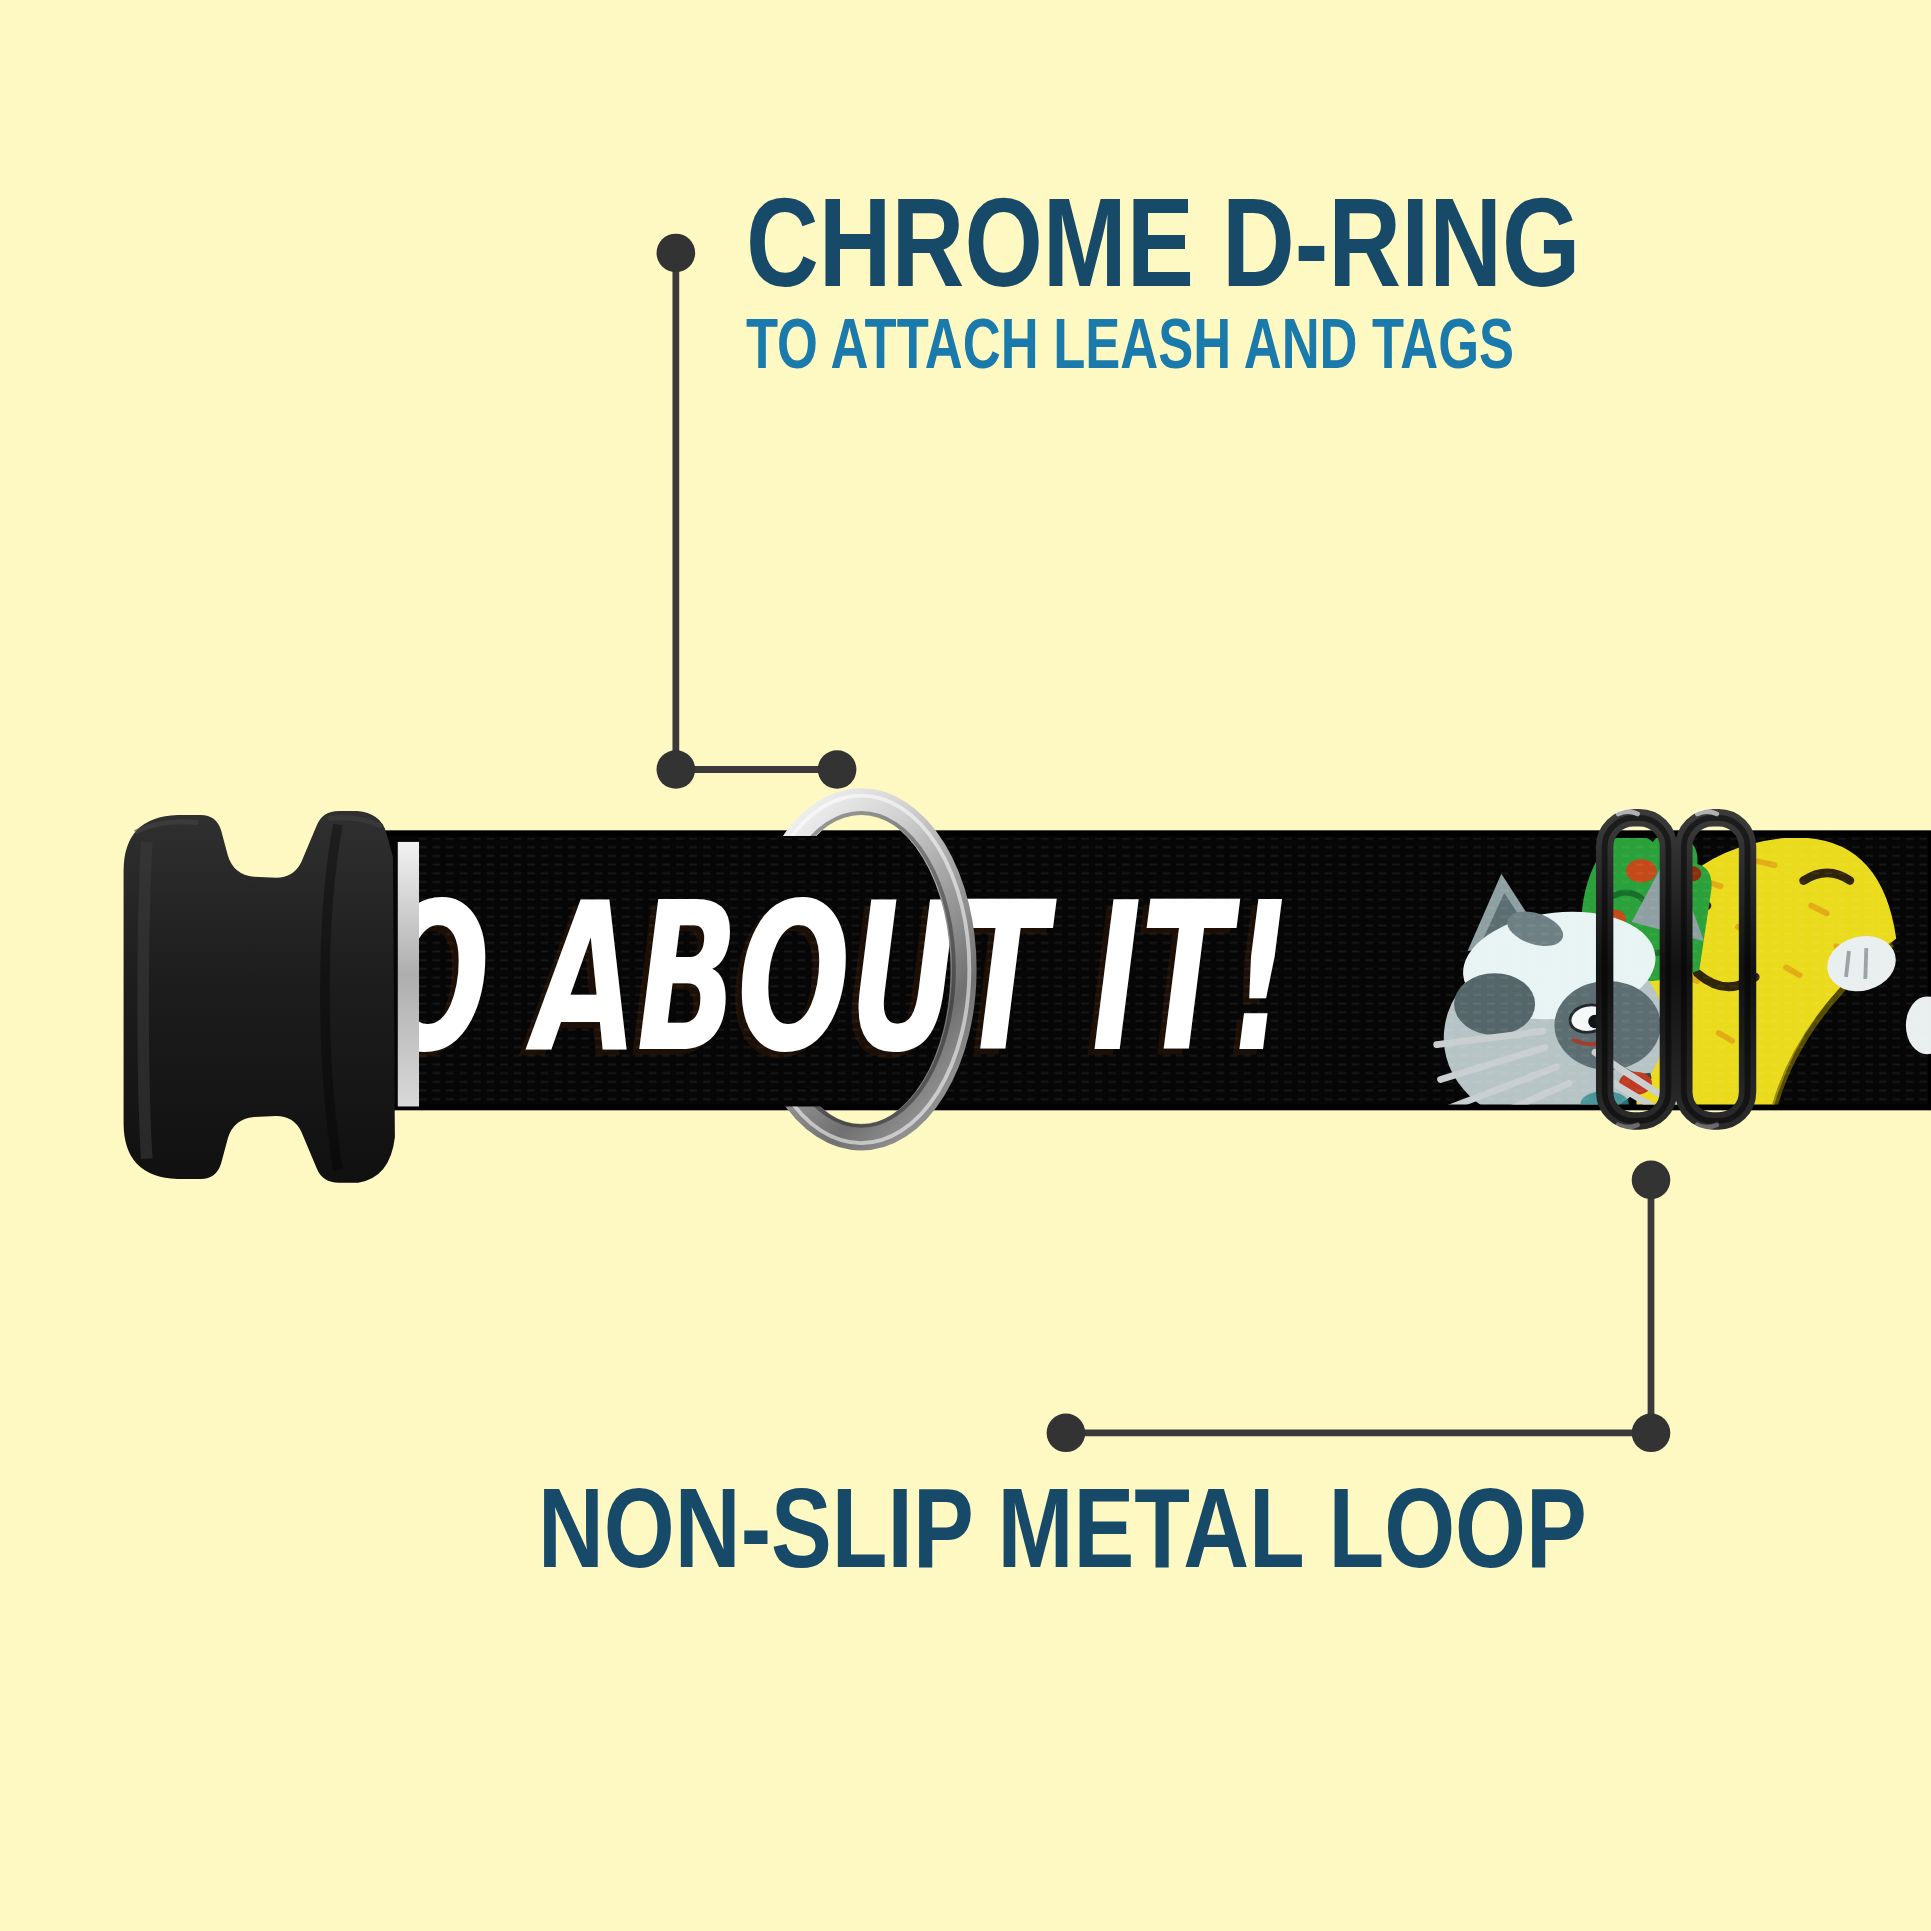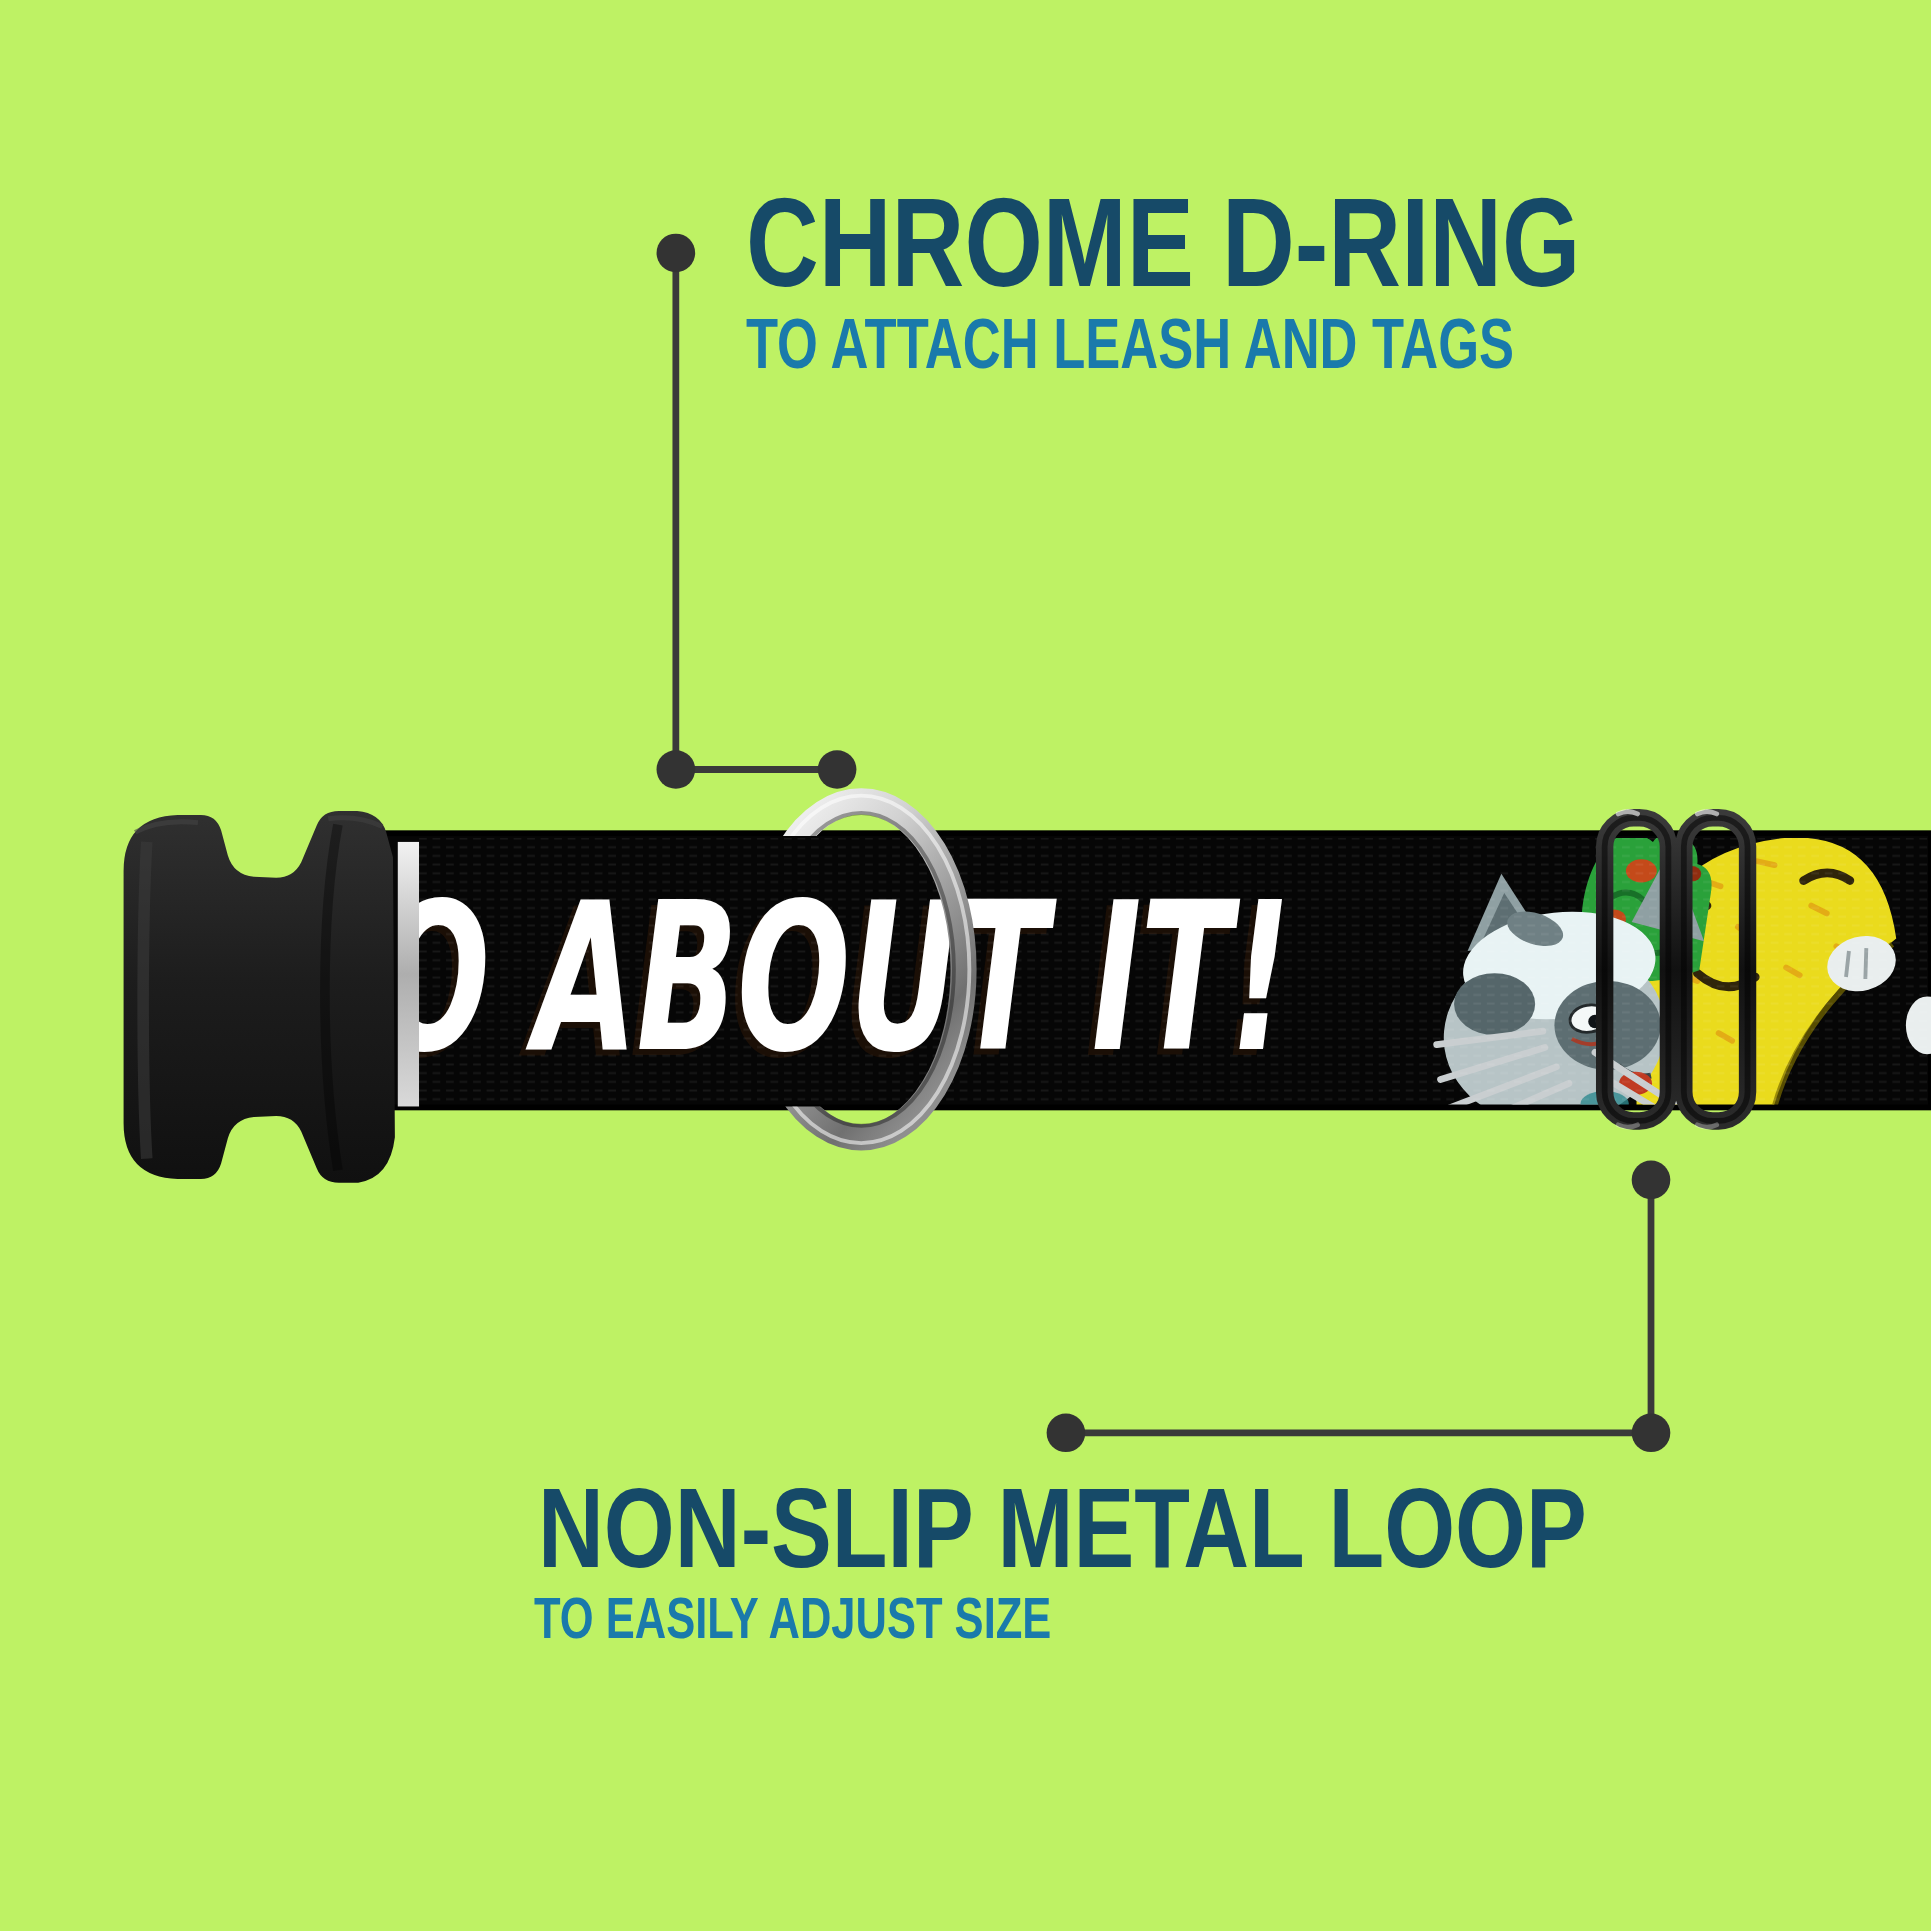--- a/index.html
+++ b/index.html
@@ -1,17 +1,17 @@
 <!DOCTYPE html>
 <html><head>
 <meta charset="utf-8">
 <style>
   html,body{margin:0;padding:0;background:#ffffff;}
   .canvas{
-    position:relative;width:1931px;height:1931px;background:#bef264;
+    position:relative;width:1931px;height:1931px;background:#fef9c3;
     font-family:"Liberation Sans", sans-serif;overflow:hidden;
   }
   .label{position:absolute;white-space:nowrap;line-height:1;}
   .label .inner{display:inline-block;transform-origin:left top;font-weight:700;}
   #callout-top-title{left:746px;top:180px;font-size:126px;}
   #callout-top-title .inner{transform:scaleX(0.80);}
   #callout-top-sub{left:746px;top:309px;font-size:70px;}
   #callout-top-sub .inner{transform:scaleX(0.75);}
   #callout-bottom-title{left:538px;top:1451px;font-size:114px;margin-top:20px;}
   #callout-bottom-title .inner{transform:scaleX(0.80);}
@@ -189,18 +189,15 @@
   <div class="label" id="callout-top-title" style="color:#164a68">
     <span class="inner">CHROME D-RING</span>
   </div>
   <div class="label" id="callout-top-sub" style="color:#1a7aab">
     <span class="inner">TO ATTACH LEASH AND TAGS</span>
   </div>
 
   <div class="label" id="callout-bottom-title" style="color:#164a68">
     <span class="inner">NON-SLIP METAL LOOP</span>
   </div>
-  <div class="label" id="callout-bottom-sub" style="color:#1a7aab">
-    <span class="inner">TO EASILY ADJUST SIZE</span>
-  </div>
 
 </div>
 
 
 </body></html>

